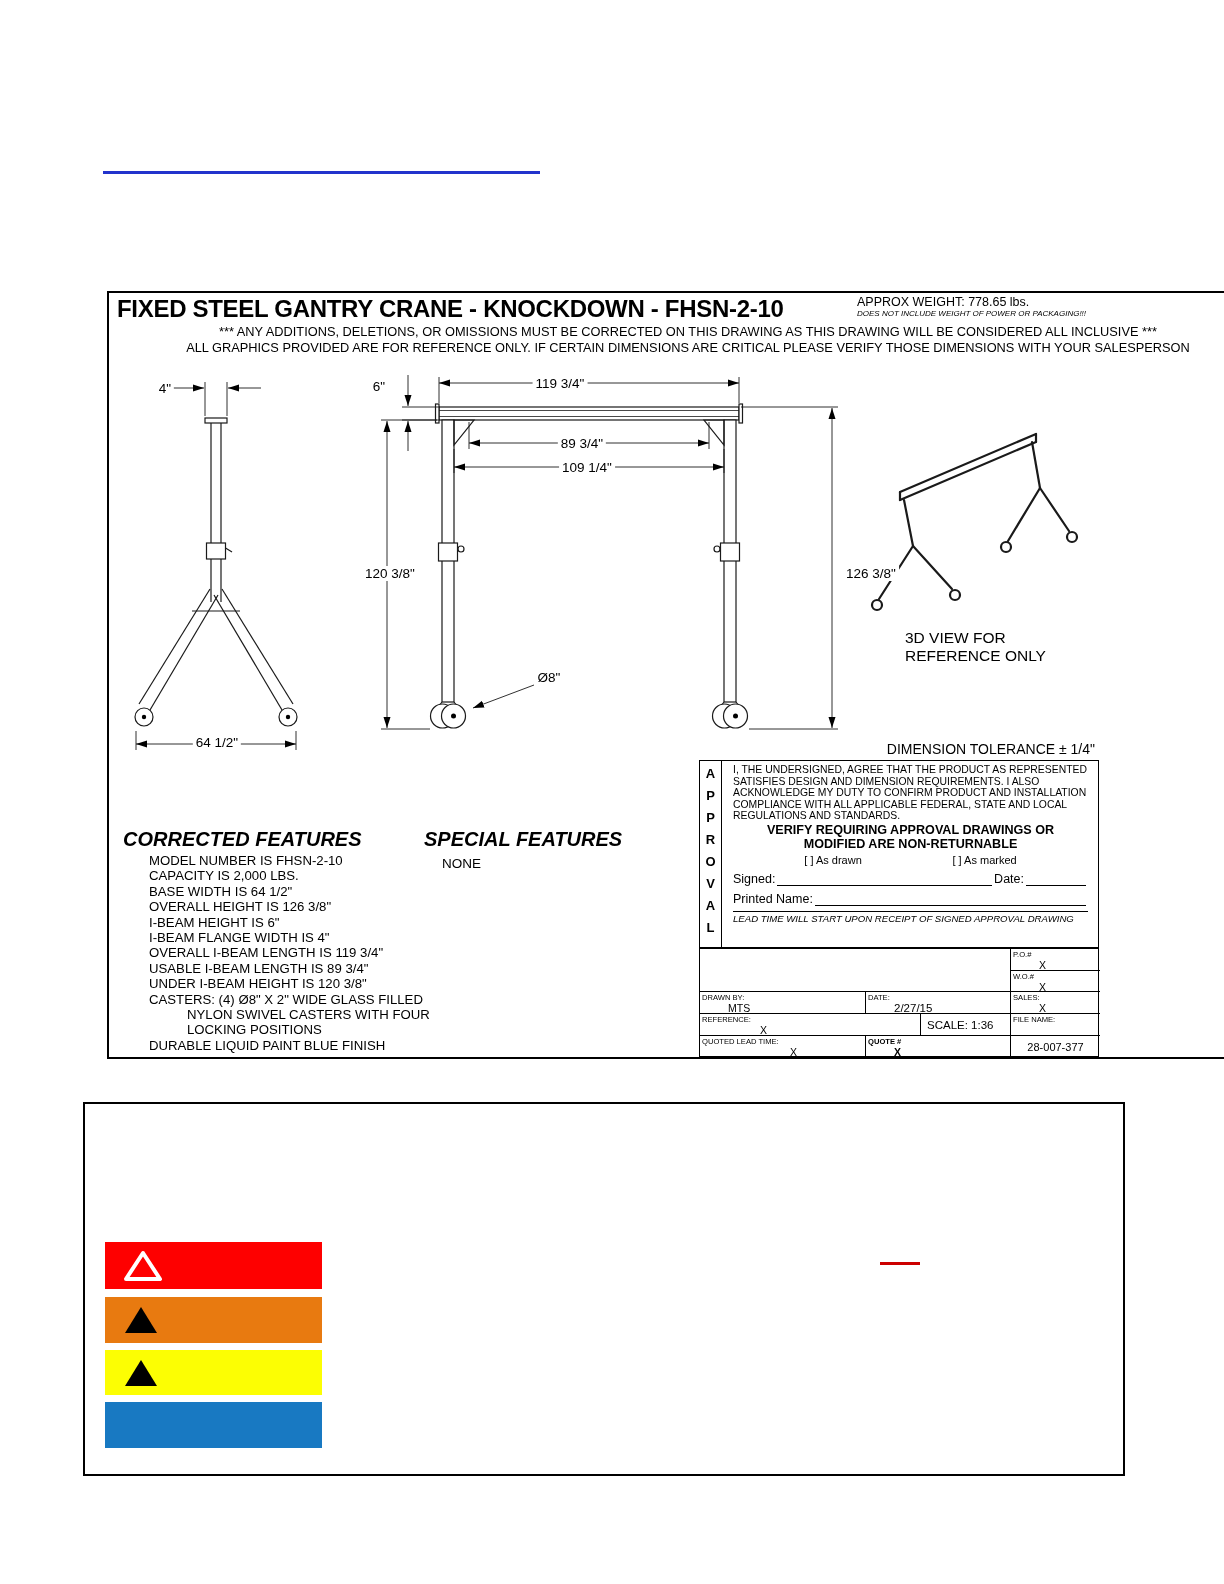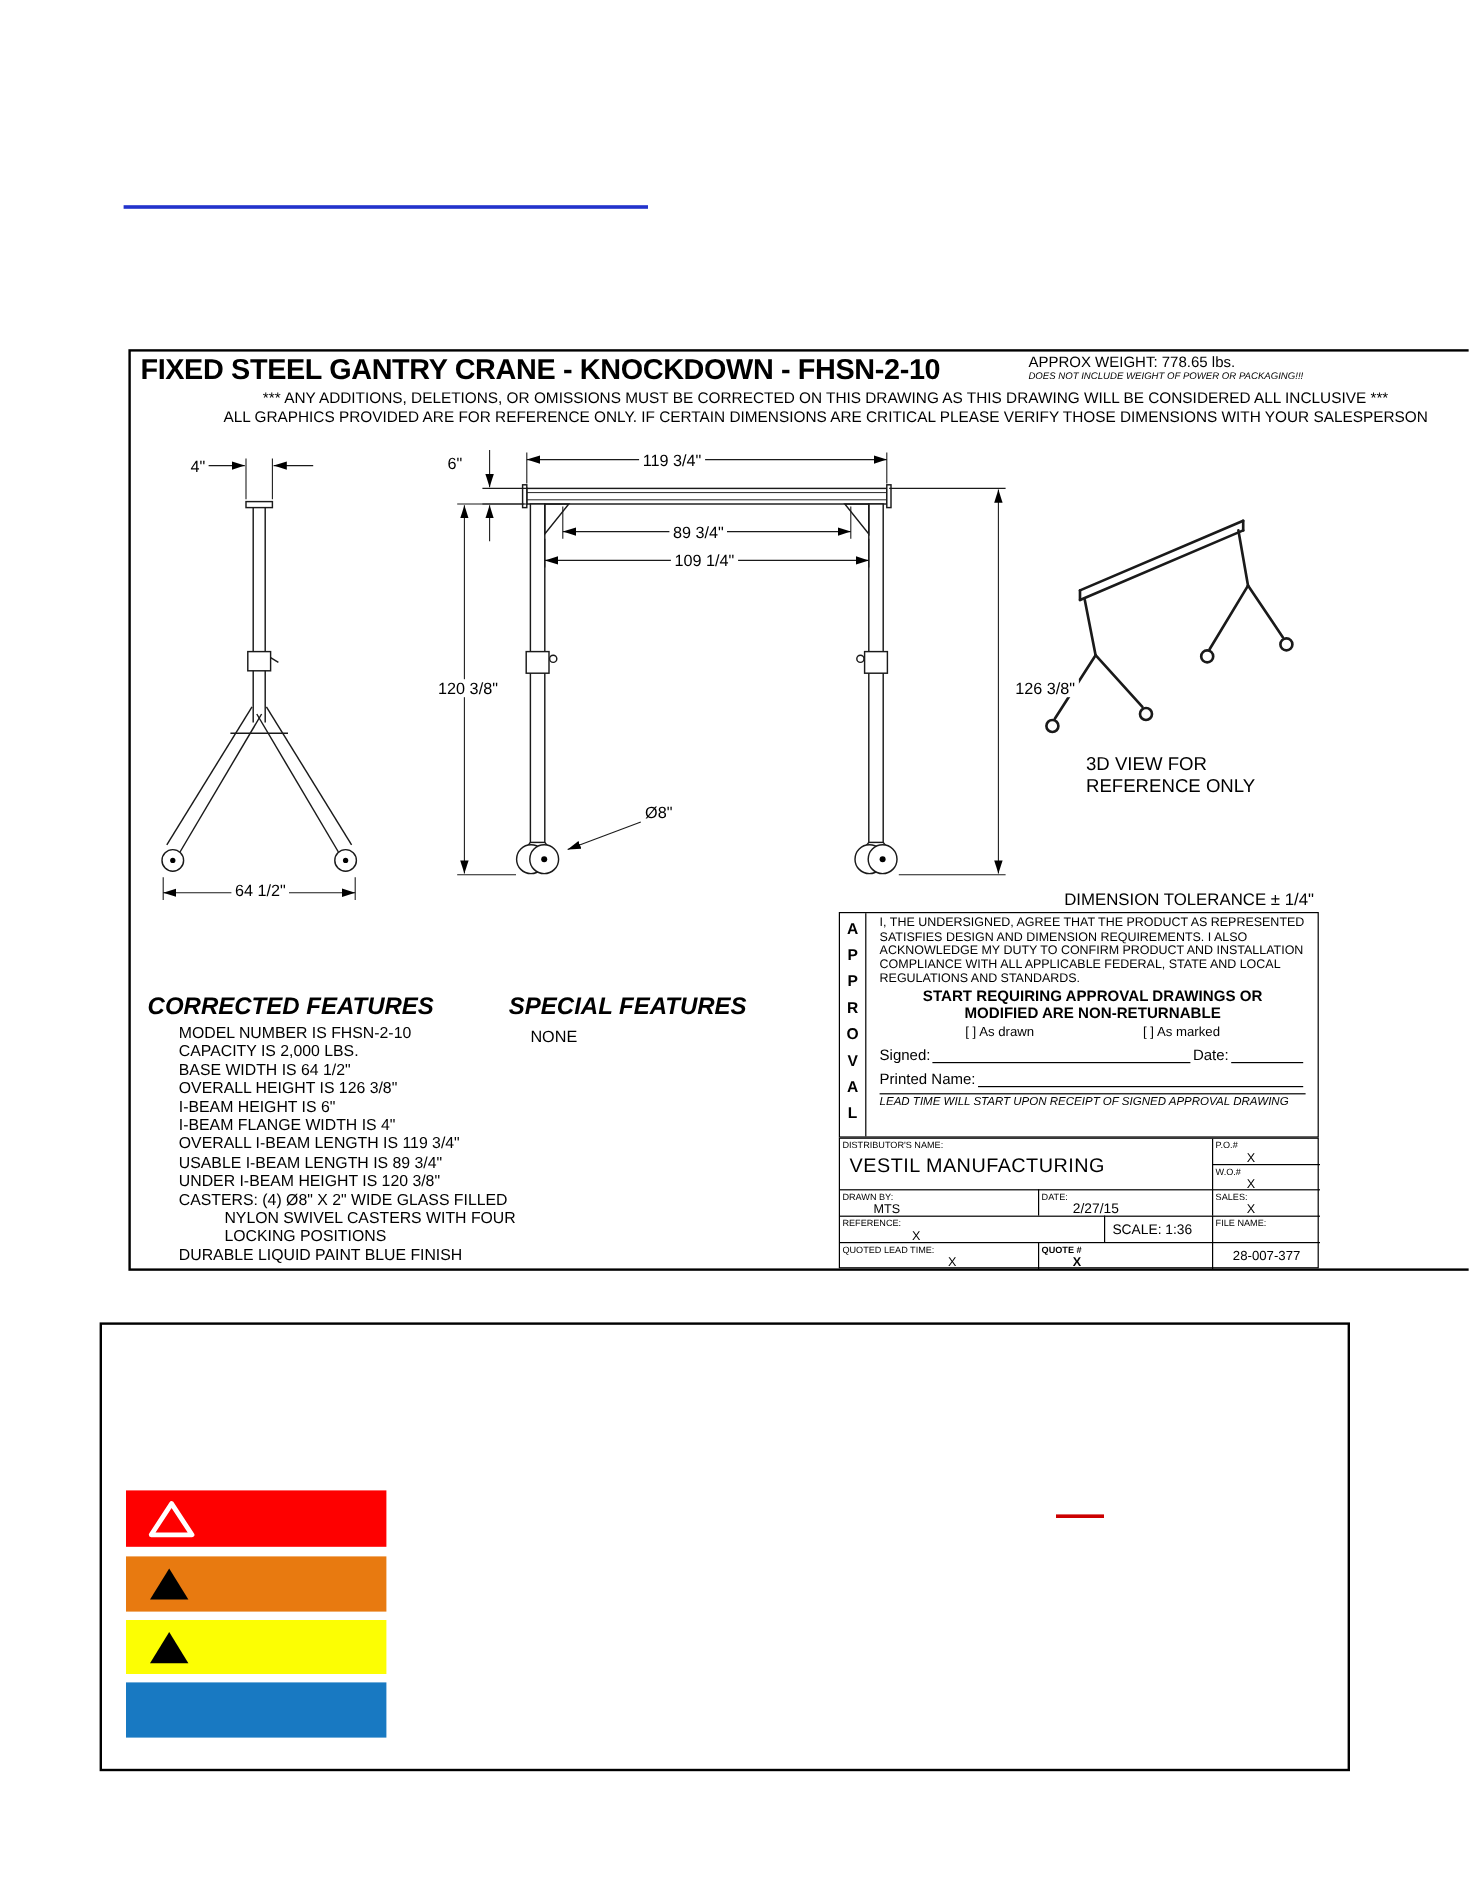--- a/index.html
+++ b/index.html
@@ -225,21 +225,21 @@
       <div class="indent">NYLON SWIVEL CASTERS WITH FOUR</div>
       <div class="indent">LOCKING POSITIONS</div>
       <div>DURABLE LIQUID PAINT BLUE FINISH</div>
     </div>
 
     <div class="appr-box">
       <div class="appr-vert">APPROVAL</div>
       <div class="appr-content">
         <div class="appr-statement">I, THE UNDERSIGNED, AGREE THAT THE PRODUCT AS REPRESENTED SATISFIES DESIGN AND DIMENSION REQUIREMENTS. I ALSO ACKNOWLEDGE MY DUTY TO CONFIRM PRODUCT AND INSTALLATION COMPLIANCE WITH ALL APPLICABLE FEDERAL, STATE AND LOCAL REGULATIONS AND STANDARDS.</div>
         <div class="appr-bold">
-          <span>START REQUIRING APPROVAL DRAWINGS OR</span><br>
+          <span>VERIFY REQUIRING APPROVAL DRAWINGS OR</span><br>
           <span>MODIFIED ARE NON-RETURNABLE</span>
         </div>
         <div class="appr-checks">
           <span>[  ] As drawn</span>
           <span>[  ] As marked</span>
         </div>
         <div class="appr-sign">
           <span>Signed:</span>
           <span class="fill"></span>
           <span>Date:</span>
@@ -247,24 +247,20 @@
         </div>
         <div class="appr-sign">
           <span>Printed Name:</span>
           <span class="fill"></span>
         </div>
         <div class="appr-note">LEAD TIME WILL START UPON RECEIPT OF SIGNED APPROVAL DRAWING</div>
       </div>
     </div>
 
     <div class="tblock">
-      <div class="cell" style="left:0;top:0;width:310px;height:42px;">
-        <div class="lbl">DISTRIBUTOR'S NAME:</div>
-        <div class="manufacturer">VESTIL MANUFACTURING</div>
-      </div>
       <div class="cell bl" style="left:310px;top:0;width:90px;height:21px;">
         <div class="lbl">P.O.#</div>
         <div class="val">X</div>
       </div>
       <div class="cell bl bt" style="left:310px;top:21px;width:90px;height:21px;">
         <div class="lbl">W.O.#</div>
         <div class="val">X</div>
       </div>
       <div class="cell bt" style="left:0;top:42px;width:165px;height:22px;">
         <div class="lbl">DRAWN BY:</div>

